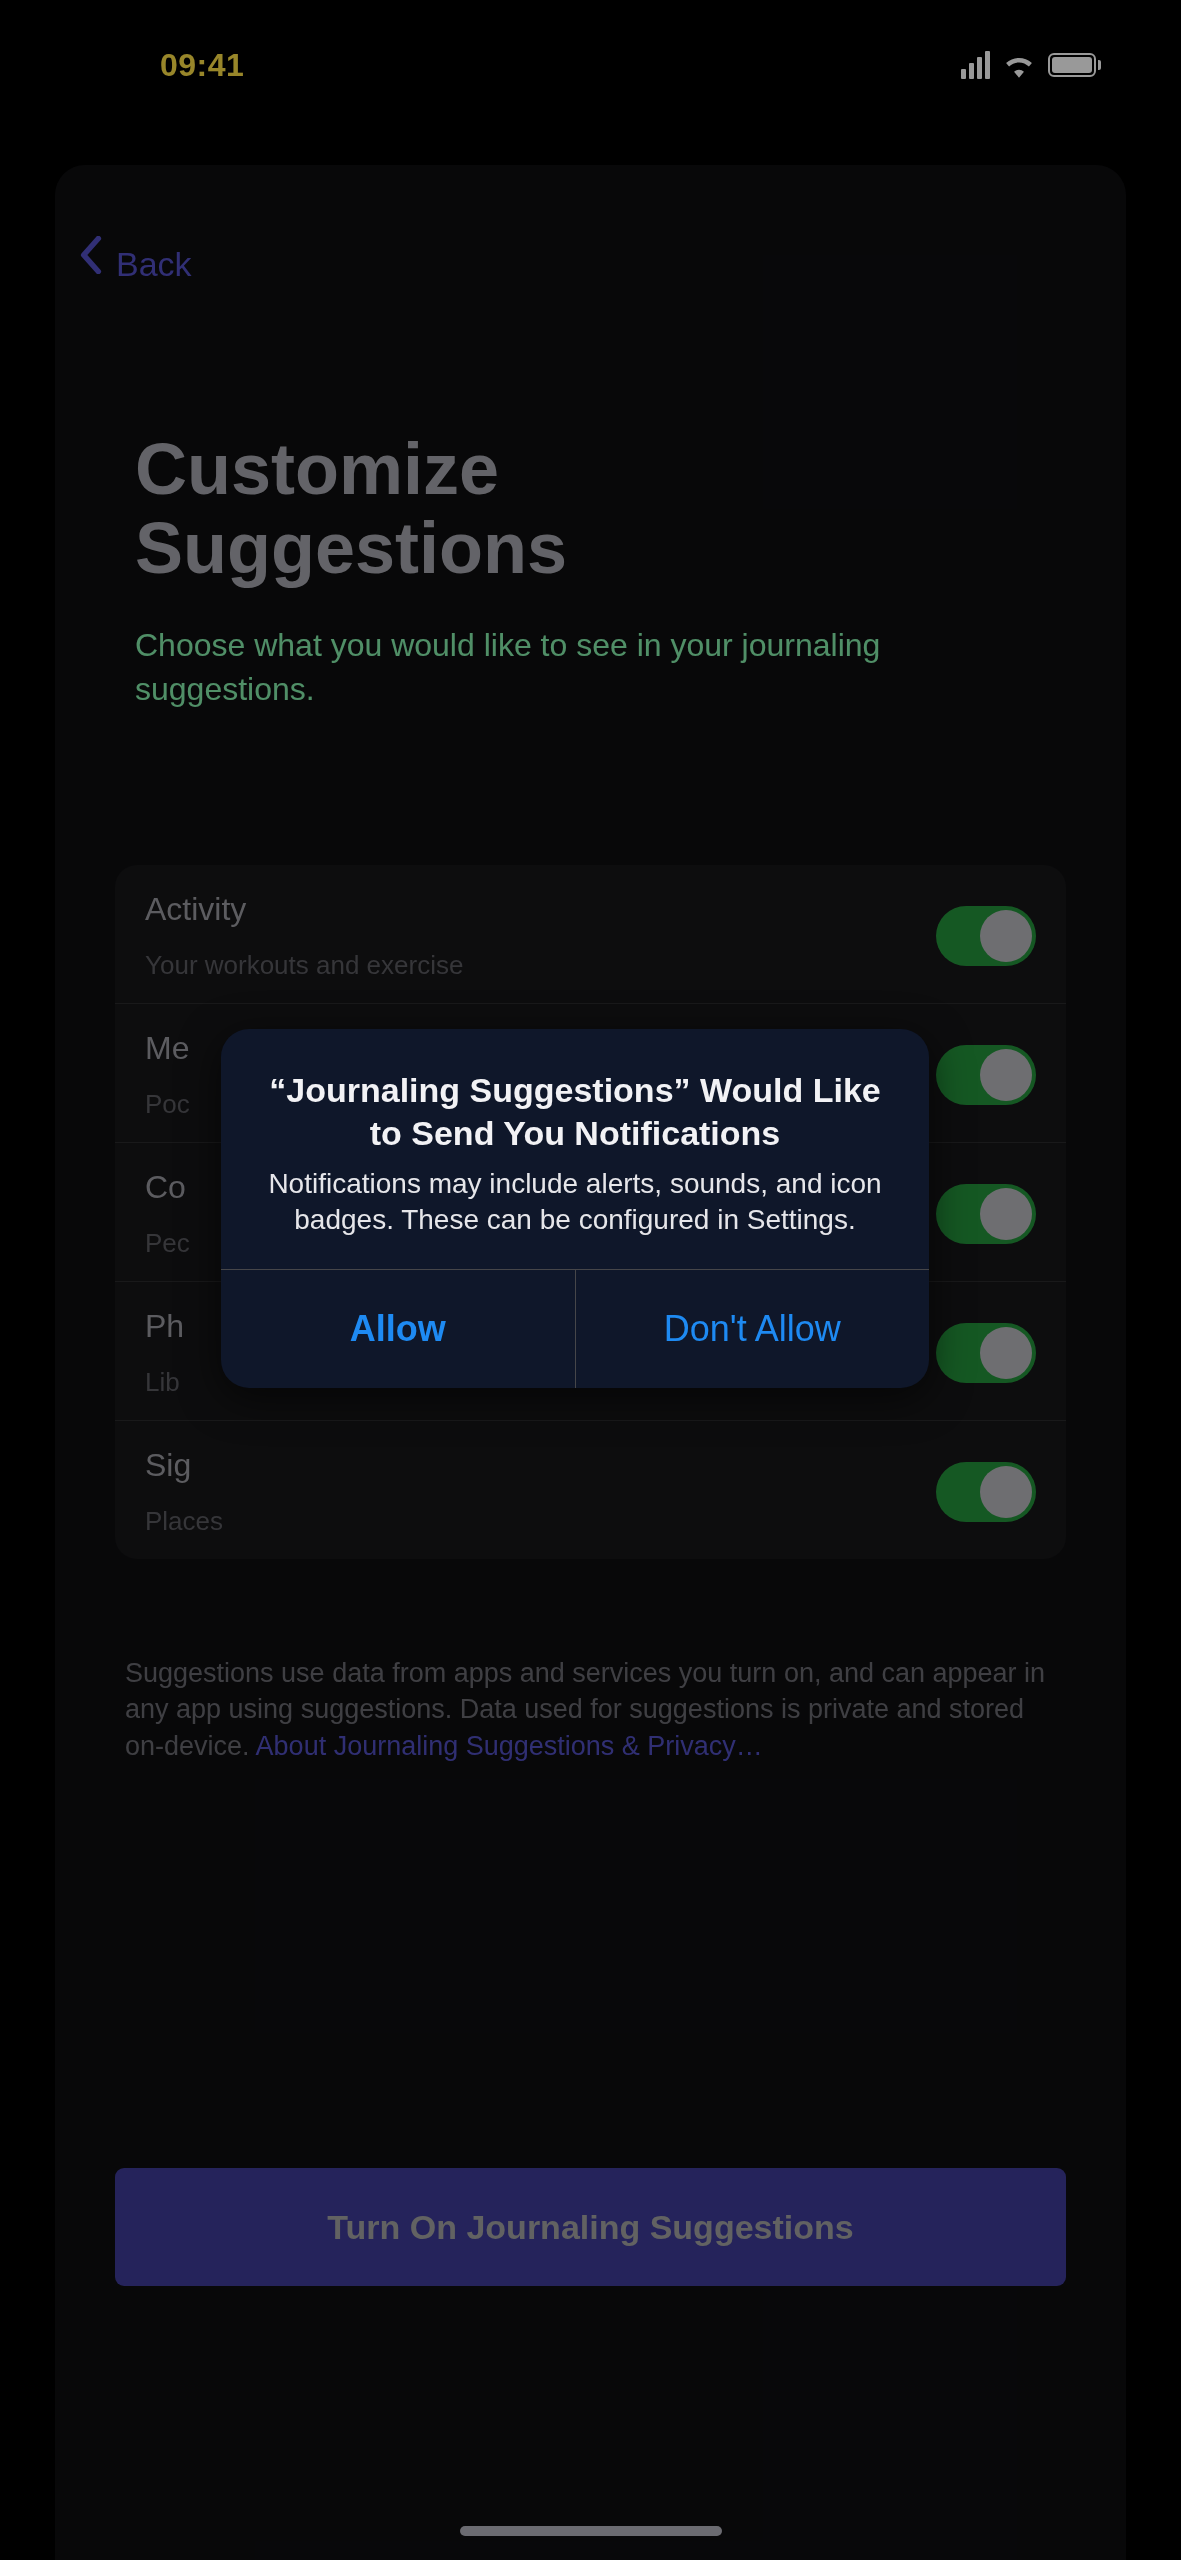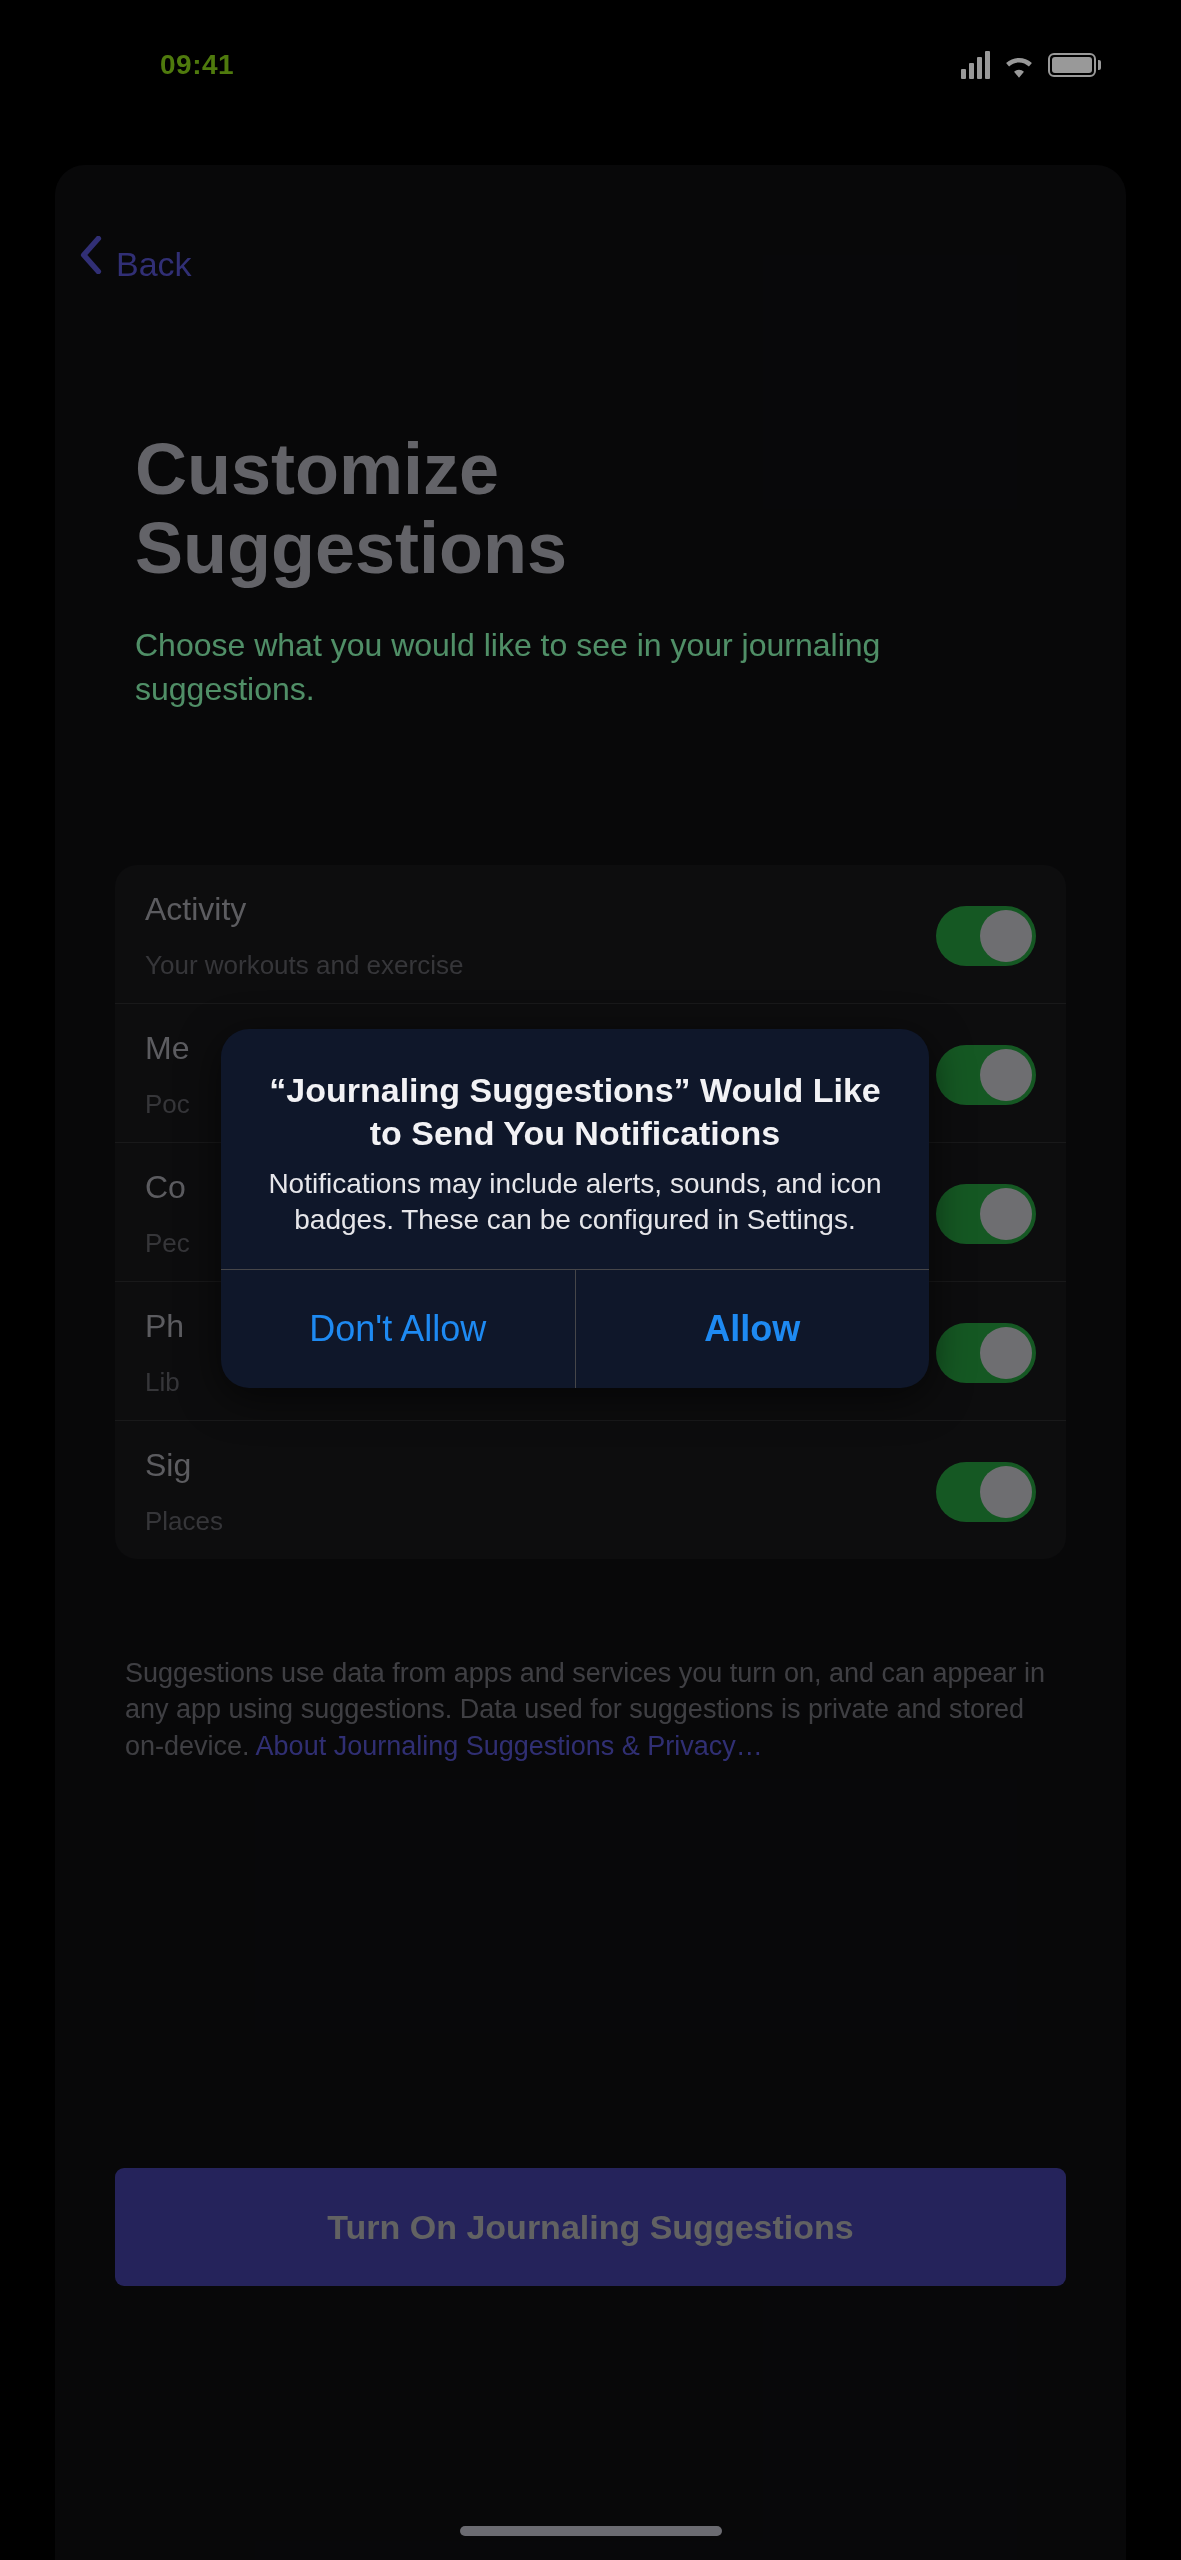--- a/index.html
+++ b/index.html
@@ -1,20 +1,20 @@
 <!DOCTYPE html>
 <html><head>
 <meta charset="utf-8">
 <style>
   * { margin: 0; padding: 0; box-sizing: border-box; }
   html, body { width: 1181px; height: 2560px; background: #000; font-family: -apple-system, "SF Pro Display", "Helvetica Neue", Arial, sans-serif; overflow: hidden; }
   .screen { position: relative; width: 1181px; height: 2560px; background: #000; }
   
   .status-bar { position: absolute; top: 0; left: 0; right: 0; height: 130px; display: flex; align-items: center; justify-content: space-between; padding: 0 60px; }
-  .status-time { color: #84cc16; font-size: 28px; font-weight: 600; margin-left: 100px; letter-spacing: 0.5px; }
+  .status-time { color: #fde047; font-size: 32px; font-weight: 600; margin-left: 100px; letter-spacing: 0.5px; }
   .status-icons { display: flex; align-items: center; gap: 12px; margin-right: 20px; }
   .signal-icon { display: flex; align-items: flex-end; gap: 3px; }
   .signal-bar { width: 5px; background: #fff; border-radius: 1px; }
   .signal-bar.b1 { height: 10px; } .signal-bar.b2 { height: 16px; } .signal-bar.b3 { height: 22px; } .signal-bar.b4 { height: 28px; }
   .wifi-icon svg { display: block; }
   .battery-icon { display: flex; align-items: center; }
   .battery-body { width: 48px; height: 24px; border: 2px solid #fff; border-radius: 6px; padding: 2px; display: flex; align-items: center; }
   .battery-fill { width: 100%; height: 100%; background: #fff; border-radius: 3px; }
   .battery-tip { width: 3px; height: 10px; background: #fff; border-radius: 0 2px 2px 0; margin-left: 2px; }
 
@@ -170,20 +170,20 @@
   </div>
 
   <div class="dim-overlay"></div>
 
   <div class="alert">
     <div class="alert-content">
       <div class="alert-title">“Journaling Suggestions” Would Like to Send You Notifications</div>
       <div class="alert-body">Notifications may include alerts, sounds, and icon badges. These can be configured in Settings.</div>
     </div>
     <div class="alert-actions">
+      <div class="alert-btn allow">Allow</div>
       <div class="alert-btn">Don't Allow</div>
-      <div class="alert-btn allow">Allow</div>
     </div>
   </div>
 
   <div class="home-indicator"></div>
 
 </div>
 
 </body></html>

